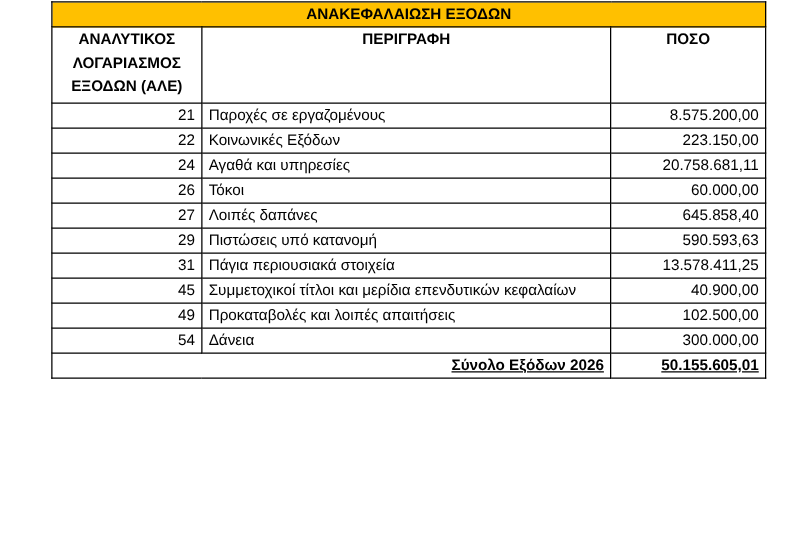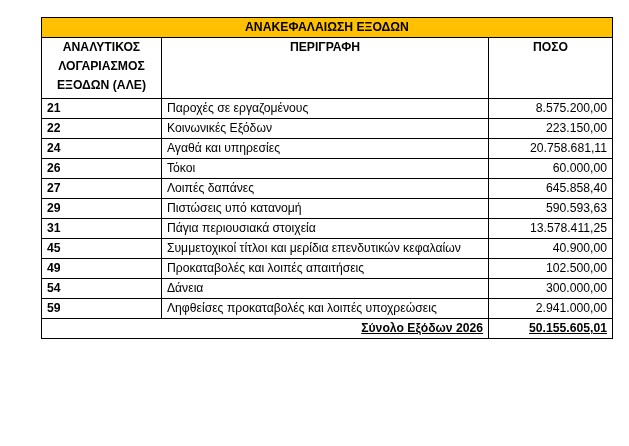--- a/index.html
+++ b/index.html
@@ -1,18 +1,18 @@
 <!DOCTYPE html>
 <html><head>
 <meta charset="utf-8">
 <style>
   html, body { margin: 0; padding: 0; background: #ffffff; }
   body { width: 629px; height: 446px; position: relative; font-family: "Liberation Sans", sans-serif; color: #000; }
   table.summary {
-    position: absolute; left: 41px; top: 17px;
+    position: absolute; left: 41px; top: 1px;
     width: 572px;
     border-collapse: collapse;
     font-size: 12.2px;
   }
   table.summary td, table.summary th {
     border: 1px solid #000;
     padding: 0 5px;
     line-height: 19px;
     vertical-align: top;
   }
@@ -20,21 +20,21 @@
     background: #ffc000;
     font-weight: bold;
     text-align: center;
     height: 17px;
     line-height: 17px;
   }
   .hdr th { font-weight: bold; height: 60px; line-height: 20px; padding-top: 2px; }
   col.c1 { width: 120px; }
   col.c2 { width: 328px; }
   col.c3 { width: 124px; }
-  td.code { text-align: left; font-weight: bold; }
+  td.code { text-align: right; font-weight: normal; }
   td.desc { text-align: justify; text-align-last: left; }
   td.amt { text-align: right; }
   tr.total td { font-weight: bold; text-decoration: underline; }
   tr.total td.total-label { text-align: right; }
 </style>
 </head>
 <body>
 
 <table class="summary">
   <colgroup>
@@ -96,25 +96,20 @@
       <tr>
         <td class="code">49</td>
         <td class="desc">Προκαταβολές και λοιπές απαιτήσεις</td>
         <td class="amt">102.500,00</td>
       </tr>
       <tr>
         <td class="code">54</td>
         <td class="desc">Δάνεια</td>
         <td class="amt">300.000,00</td>
       </tr>
-      <tr>
-        <td class="code">59</td>
-        <td class="desc">Ληφθείσες προκαταβολές και λοιπές υποχρεώσεις</td>
-        <td class="amt">2.941.000,00</td>
-      </tr>
     </tbody>
   <tfoot>
     <tr class="total">
       <td colspan="2" class="total-label">Σύνολο Εξόδων 2026</td>
       <td class="amt">50.155.605,01</td>
     </tr>
   </tfoot>
 </table>
 
 </body></html>

